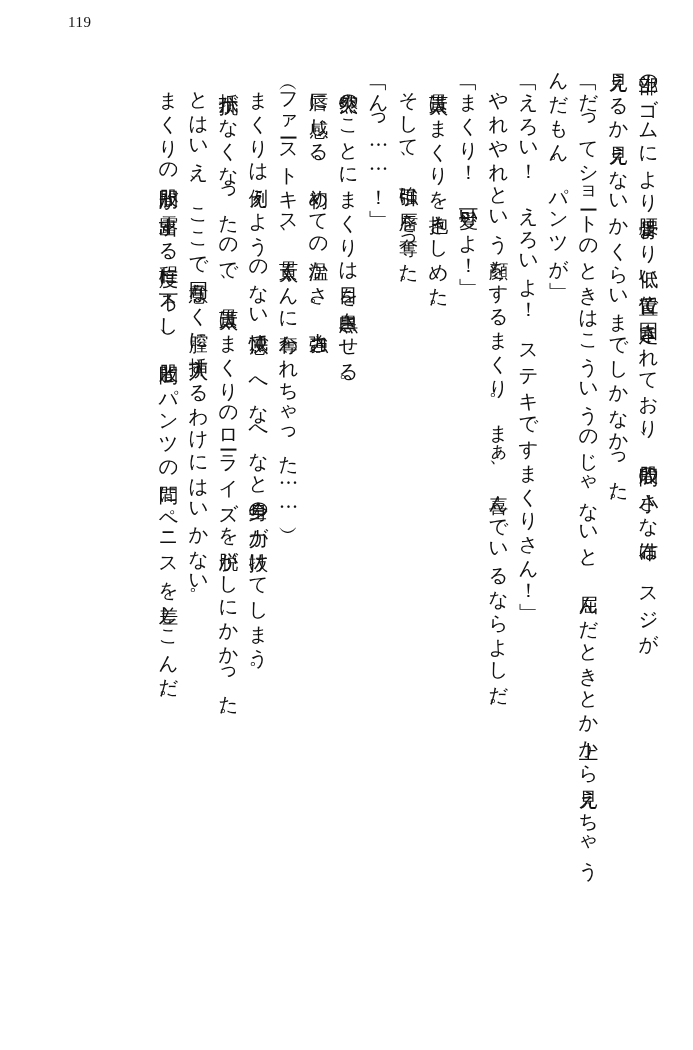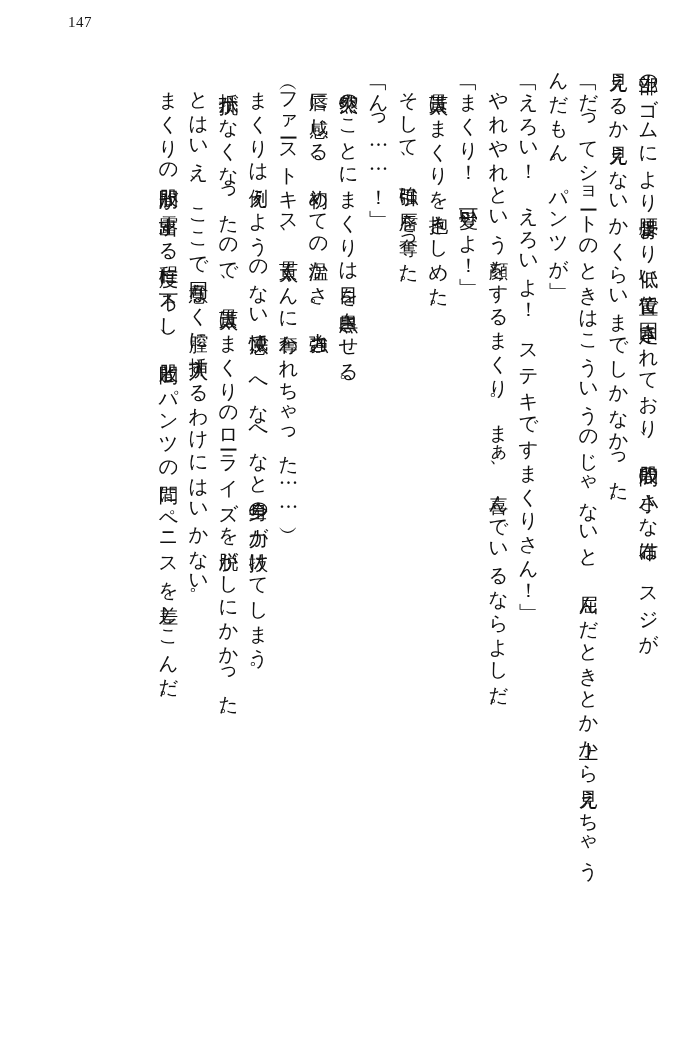--- a/index.html
+++ b/index.html
@@ -58,21 +58,21 @@
   }
   .vcol.indent {
     padding-top: 20px;
   }
 </style>
 </head>
 <body>
 
 <div id="page">
 
-  <div id="page-number">147</div>
+  <div id="page-number">119</div>
 
   <div id="vtext">
     <div class="vcol">上部のゴムにより腰骨より低い位置で固定されており、股間の小さな布は、スジが</div>
     <div class="vcol">見えるか見えないかくらいまでしかなかった。</div>
     <div class="vcol indent">「だってショートのときはこういうのじゃないと、屈んだときとか上から見えちゃう</div>
     <div class="vcol">んだもん。パンツが」</div>
     <div class="vcol indent">「えろい！　えろいよ！　ステキですまくりさん！」</div>
     <div class="vcol indent">やれやれという顔をするまくり。まぁ、喜んでいるならよしだ。</div>
     <div class="vcol indent">「まくり！　可愛いよ！」</div>
     <div class="vcol indent">貫太はまくりを抱きしめた。</div>

